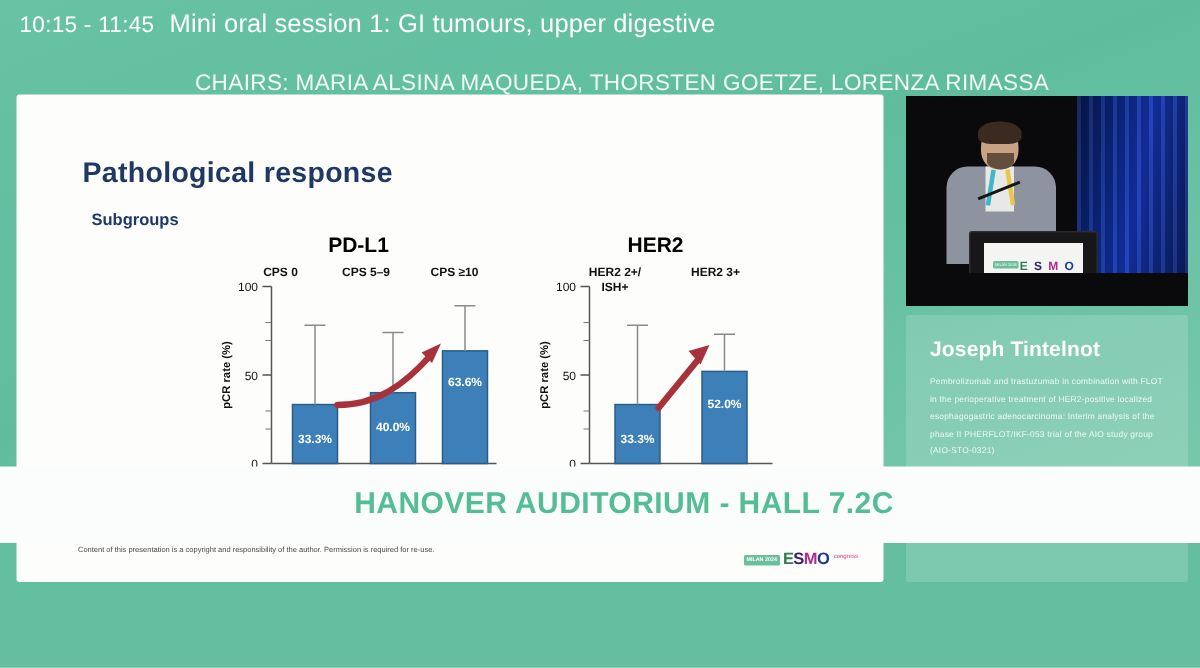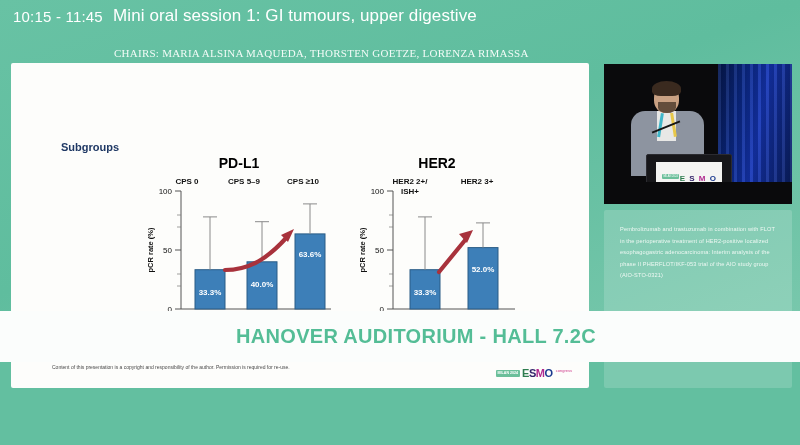--- a/index.html
+++ b/index.html
@@ -20,24 +20,23 @@
     position: absolute; left: 13px; top: 8px;
     font-size: 15px; color: #ffffff; letter-spacing: .2px;
     white-space: nowrap;
   }
   .session-title {
     position: absolute; left: 113px; top: 6px;
     font-size: 17px; color: #ffffff; letter-spacing: .1px;
     white-space: nowrap;
   }
   .chairs {
-    position: absolute; left: 114px; top: 47px;
-    font-size: 11px; color: #f2fbf7; letter-spacing: .25px;
+    position: absolute; left: 130px; top: 47px;
+    font-size: 15px; color: #f2fbf7; letter-spacing: .25px;
     white-space: nowrap;
-    font-family: Liberation Serif, serif;
   }
 
   
   .slide {
     position: absolute; left: 11px; top: 63px;
     width: 578px; height: 325px;
     background: #fdfdfb;
     border-radius: 2px;
     overflow: hidden;
   }
@@ -187,20 +186,21 @@
 </head>
 <body>
 
 <div id="app">
 
   <div class="session-time">10:15 - 11:45</div>
   <div class="session-title">Mini oral session 1: GI tumours, upper digestive</div>
   <div class="chairs">CHAIRS: MARIA ALSINA MAQUEDA, THORSTEN GOETZE, LORENZA RIMASSA</div>
 
   <div class="slide">
+    <div class="slide-title">Pathological response</div>
     <div class="slide-sub">Subgroups</div>
 
     <div class="panel" style="left:130px; top:92px; width:196px; height:180px;">
       <div class="panel-title">PD-L1</div>
 
       <div class="grp-label" style="left:16px;  top:22px; width:60px;">CPS 0</div>
       <div class="grp-label" style="left:72px;  top:22px; width:62px;">CPS 5–9</div>
       <div class="grp-label" style="left:131px; top:22px; width:62px;">CPS ≥10</div>
 
       <svg class="chart-svg" width="196" height="158" viewBox="0 0 196 158">
@@ -327,20 +327,21 @@
         <span class="le-e">E</span>
         <span class="le-s">S</span>
         <span class="le-m">M</span>
         <span class="le-o">O</span>
       </div>
     </div>
     <div class="v-bottombar"></div>
   </div>
 
   <div class="speaker">
+    <div class="speaker-name">Joseph Tintelnot</div>
     <div class="speaker-abstract">Pembrolizumab and trastuzumab in combination with FLOT in the perioperative treatment of HER2-positive localized esophagogastric adenocarcinoma: Interim analysis of the phase II PHERFLOT/IKF-053 trial of the AIO study group (AIO-STO-0321)</div>
   </div>
 
   <div class="bottombar">
     <div class="hall">HANOVER AUDITORIUM - HALL 7.2C</div>
   </div>
 
 </div>
 
 </body></html>

